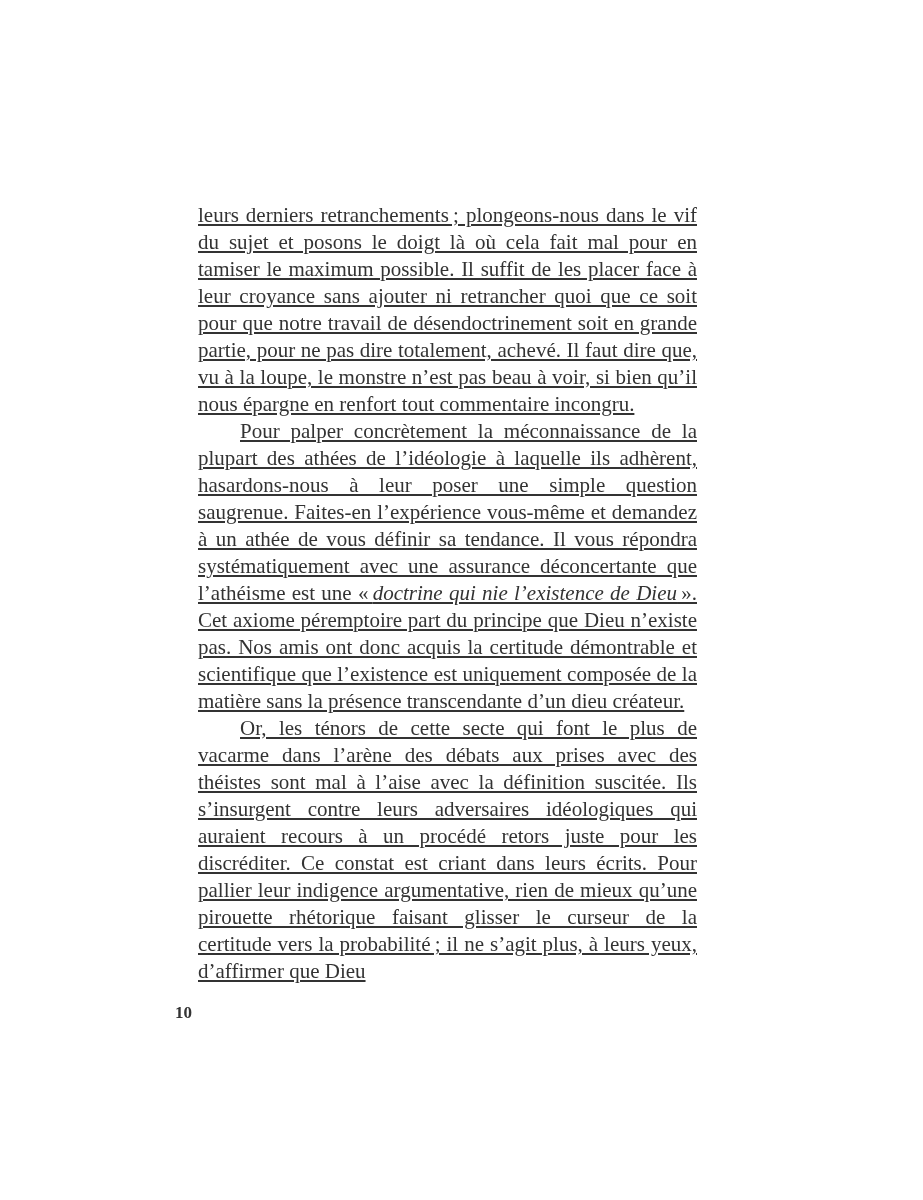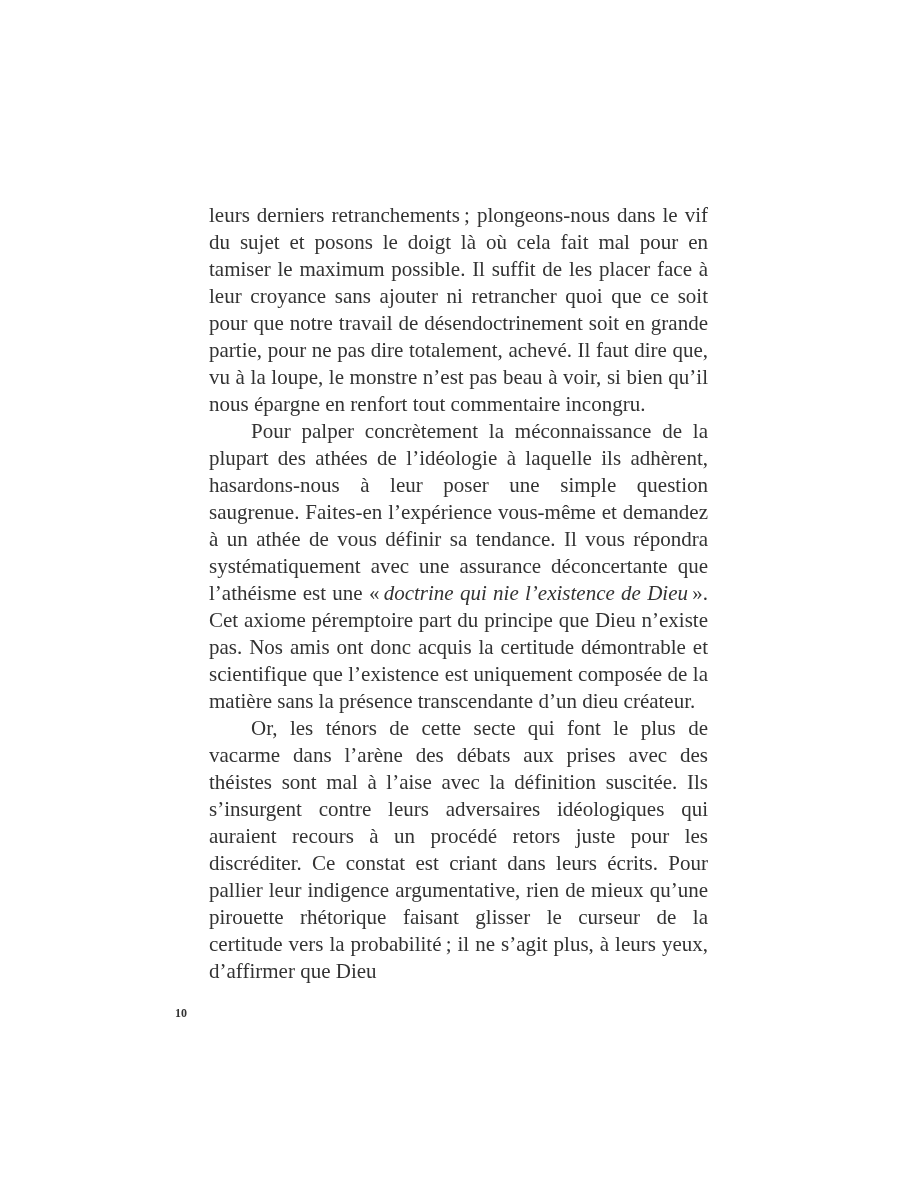--- a/index.html
+++ b/index.html
@@ -12,44 +12,45 @@
       position: relative;
       width: 923px;
       height: 1200px;
       background: #ffffff;
       overflow: hidden;
       font-family: "Liberation Serif", "DejaVu Serif", serif;
       color: #333333;
     }
     .text-block {
       position: absolute;
-      left: 209px;
+      left: 198px;
       top: 202px;
       width: 499px;
       font-size: 21px;
       line-height: 27px;
       text-align: justify;
       hyphens: auto;
+      text-decoration: underline;
       -webkit-hyphens: auto;
     }
     .text-block p {
       margin: 0;
       padding: 0;
     }
     .text-block p.indent {
       text-indent: 42px;
     }
     .text-block em {
       font-style: italic;
     }
     .page-number {
       position: absolute;
       left: 175px;
       top: 1002px;
-      font-size: 12px;
+      font-size: 17px;
       line-height: 22px;
       font-weight: bold;
       color: #333333;
     }
   </style>
 </head>
 <body>
 
 <div class="book-page">
 

